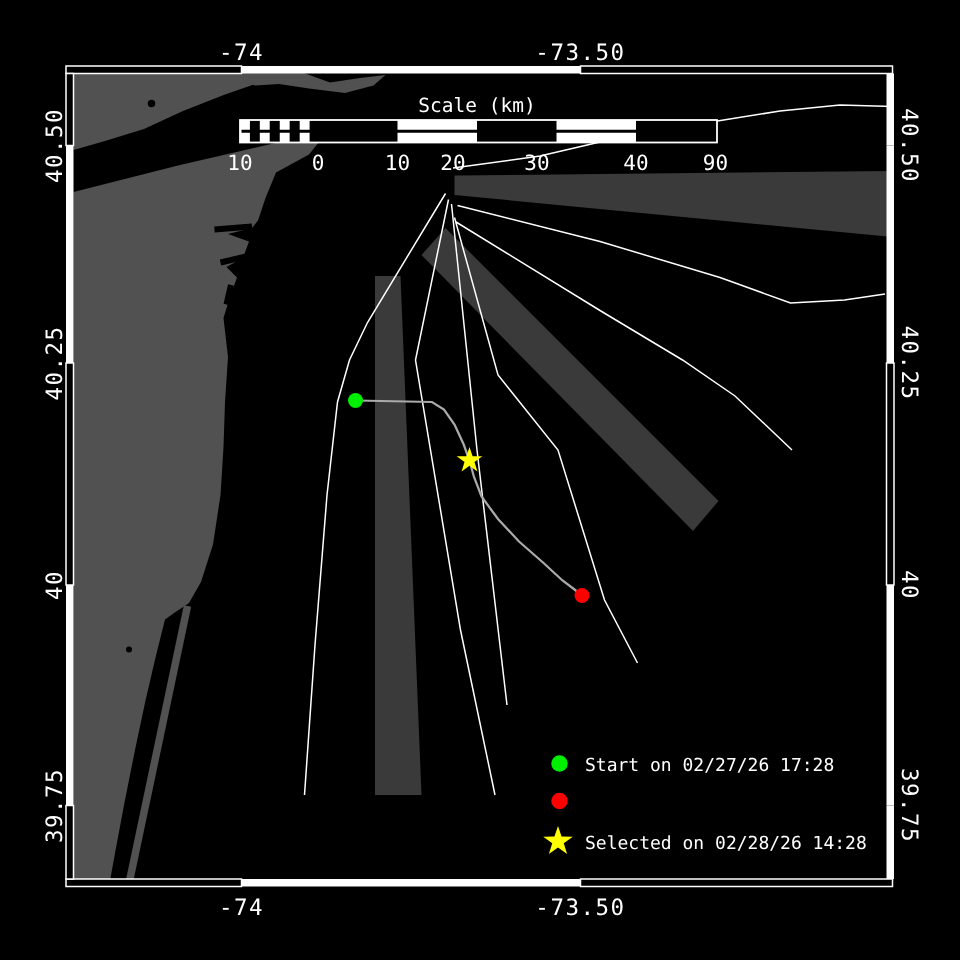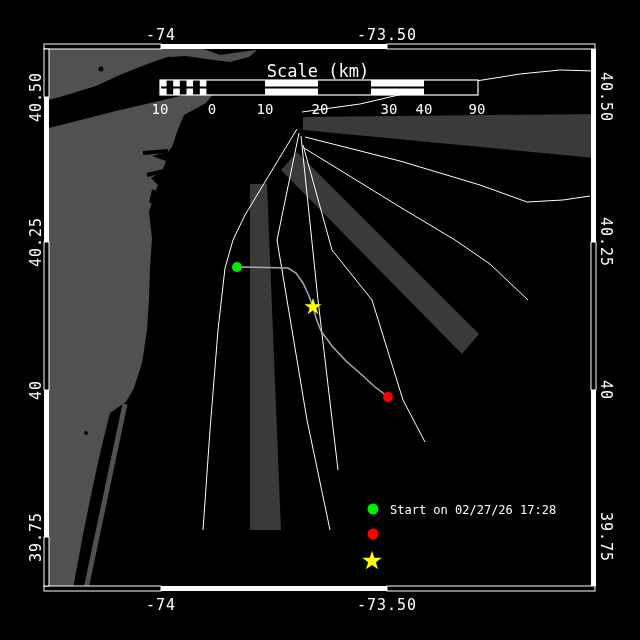--- a/index.html
+++ b/index.html
@@ -3,21 +3,21 @@
 <meta charset="utf-8">
 <style>
   html,body{margin:0;padding:0;background:#000;}
   .stage{position:relative;width:640px;height:640px;background:#000;overflow:hidden;
          font-family:"DejaVu Sans Mono",monospace;padding-left:40px;}
   .stage svg{position:absolute;left:0;top:0;}
   .t{position:absolute;color:#fff;white-space:nowrap;transform:translate(-50%,-50%);
      font-size:15px;letter-spacing:1px;}
   .rl{transform:translate(-50%,-50%) rotate(-90deg);}
   .rr{transform:translate(-50%,-50%) rotate(90deg);}
-  .scale-title{font-size:17px;letter-spacing:0;}
+  .scale-title{font-size:13px;letter-spacing:0;}
   .scale-tick{font-size:14px;letter-spacing:0;}
   .leg{position:absolute;color:#fff;white-space:nowrap;font-size:12px;letter-spacing:0;
        transform:translateY(-50%);text-align:right;}
 </style>
 </head>
 <body>
 
 <div class="stage">
 
 <svg width="640" height="640" viewBox="0 0 640 640">
@@ -120,20 +120,21 @@
 
   <div class="t rr" style="left:606px;top:97px">40.50</div>
   <div class="t rr" style="left:606px;top:242px">40.25</div>
   <div class="t rr" style="left:606px;top:390px">40</div>
   <div class="t rr" style="left:606px;top:537px">39.75</div>
 
   <div class="t scale-title" style="left:318px;top:71px">Scale (km)</div>
   <div class="t scale-tick" style="left:160px;top:109px">10</div>
   <div class="t scale-tick" style="left:212px;top:109px">0</div>
   <div class="t scale-tick" style="left:265px;top:109px">10</div>
-  <div class="t scale-tick" style="left:320px;top:109px">20</div>
-  <div class="t scale-tick" style="left:389px;top:109px">30</div>
+  <div class="t scale-tick" style="left:302px;top:109px">20</div>
+  <div class="t scale-tick" style="left:358px;top:109px">30</div>
   <div class="t scale-tick" style="left:424px;top:109px">40</div>
   <div class="t scale-tick" style="left:477px;top:109px">90</div>
 
   <div class="leg" style="left:390px;top:510px">Start on 02/27/26 17:28</div>
+  <div class="leg" style="left:390px;top:562px">Selected on 02/28/26 14:28</div>
 
 </div>
 
 </body></html>

